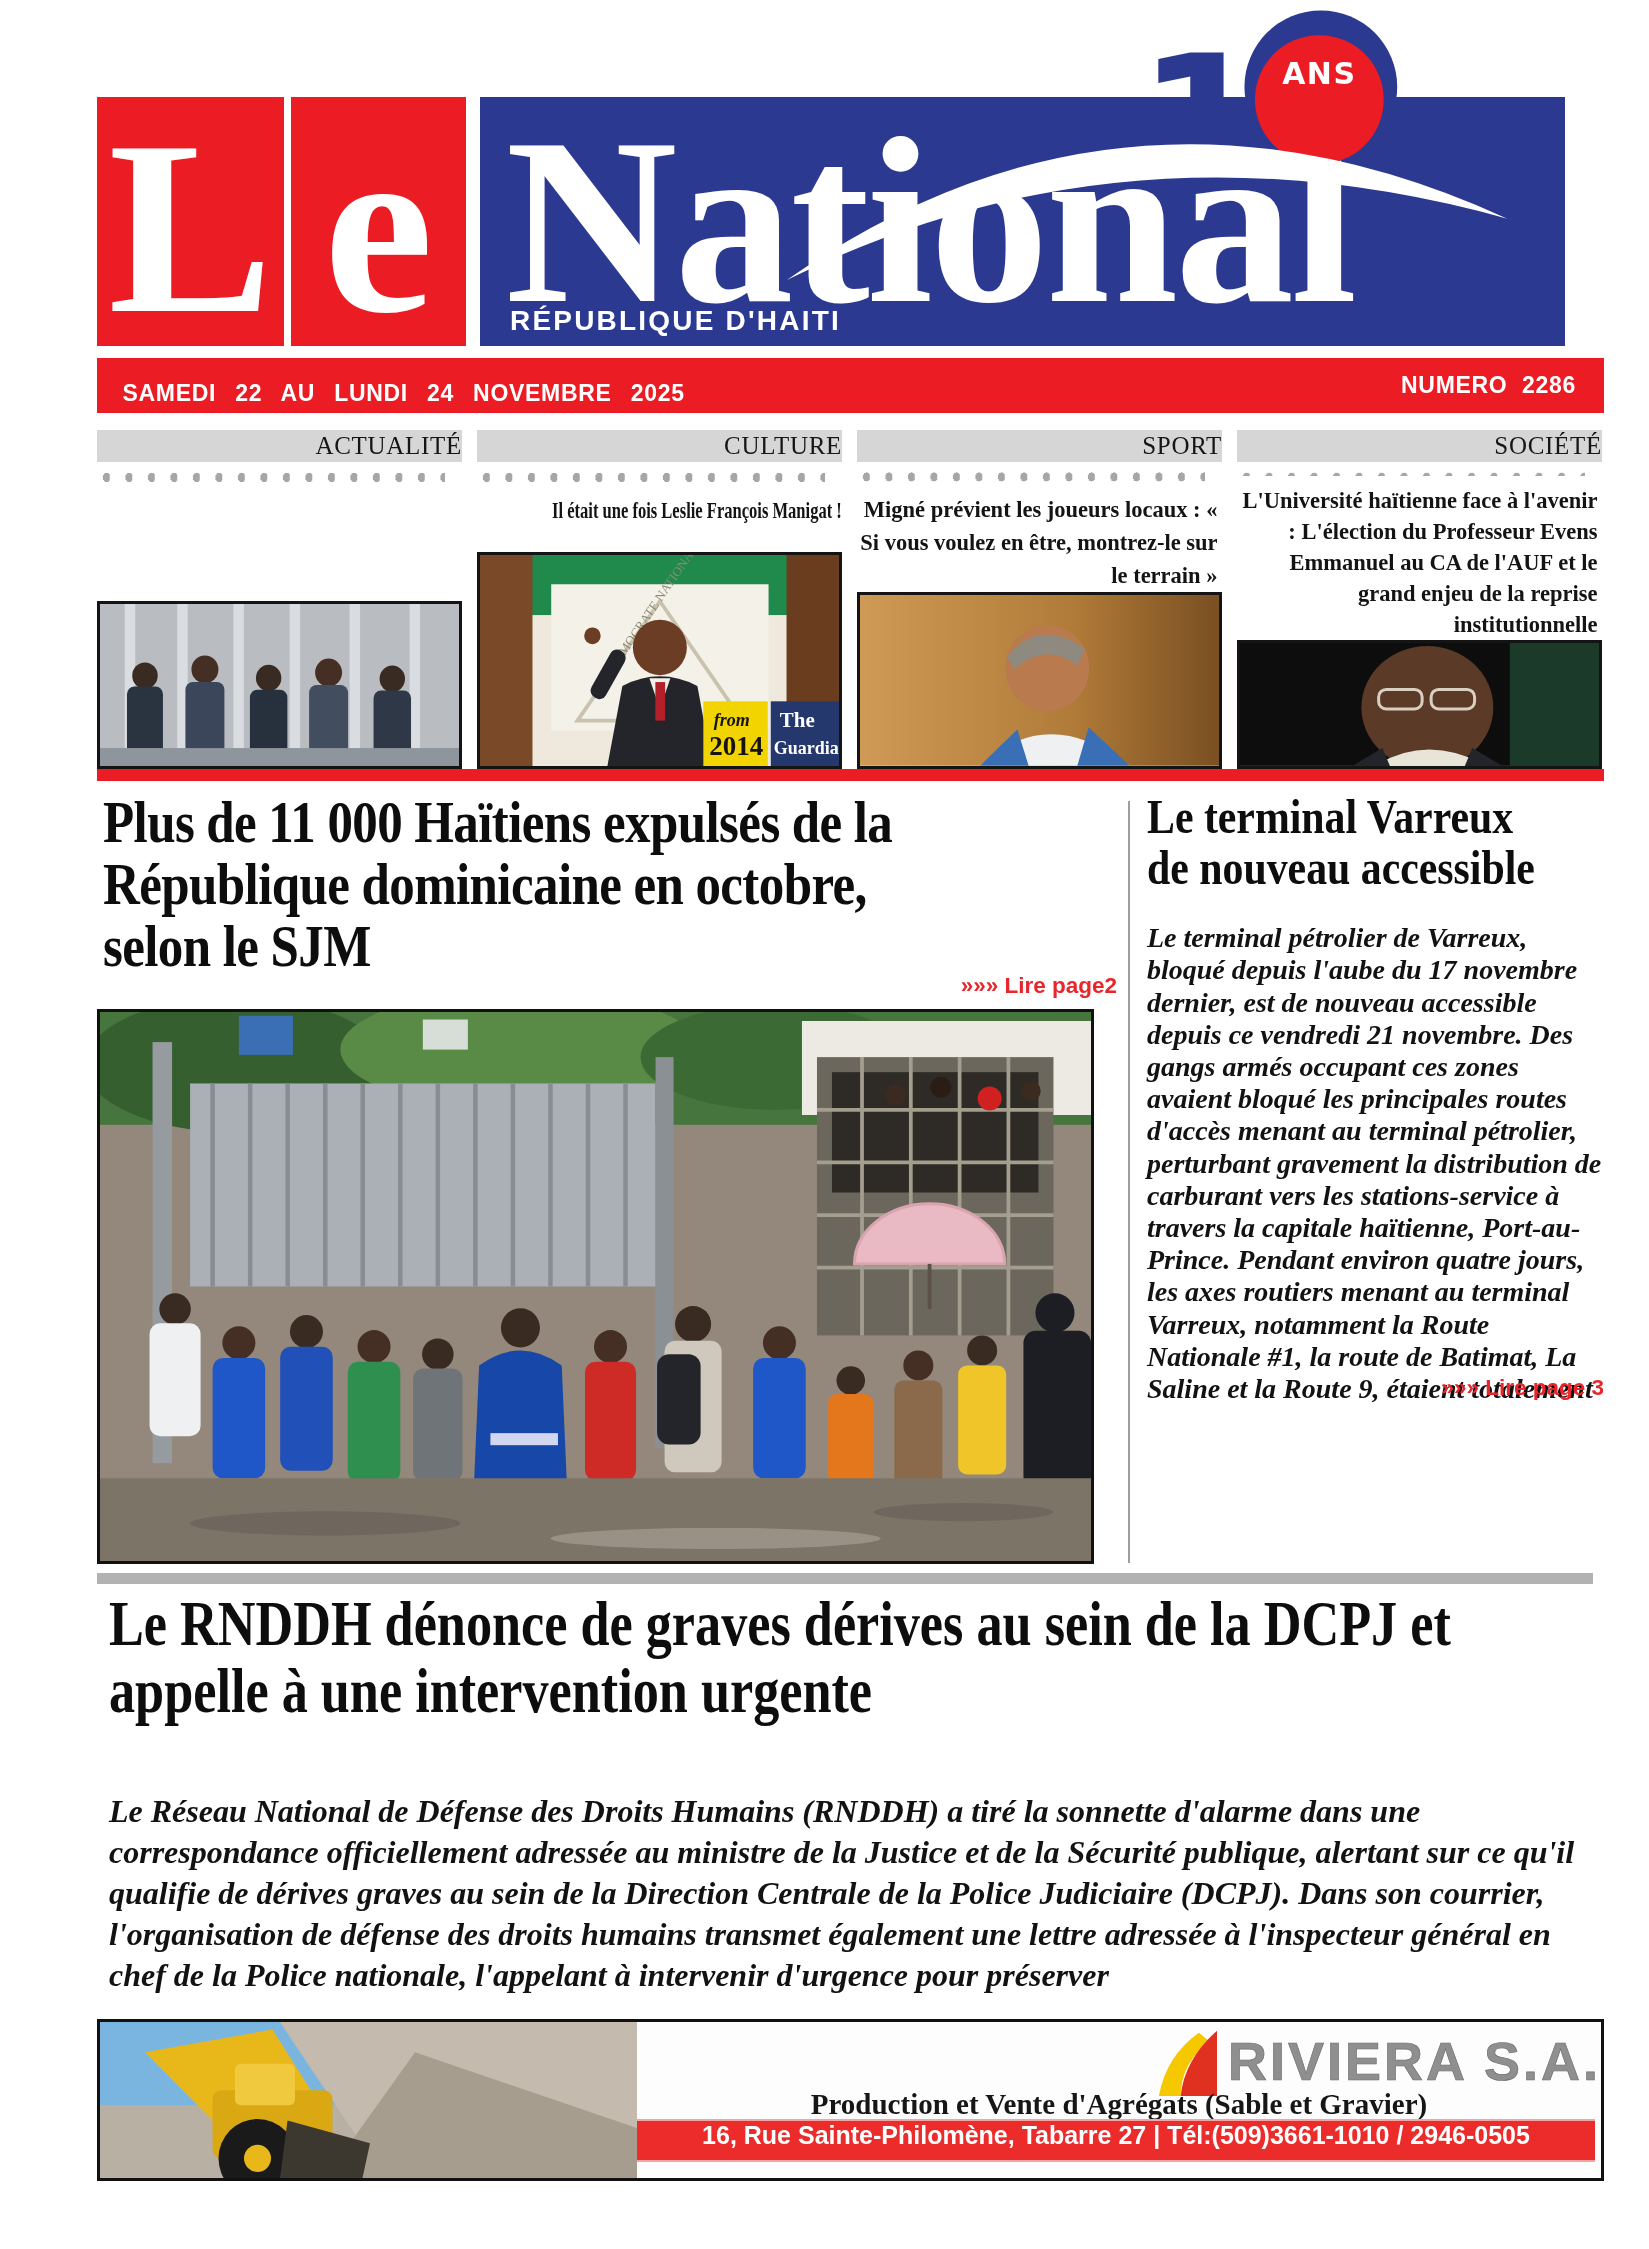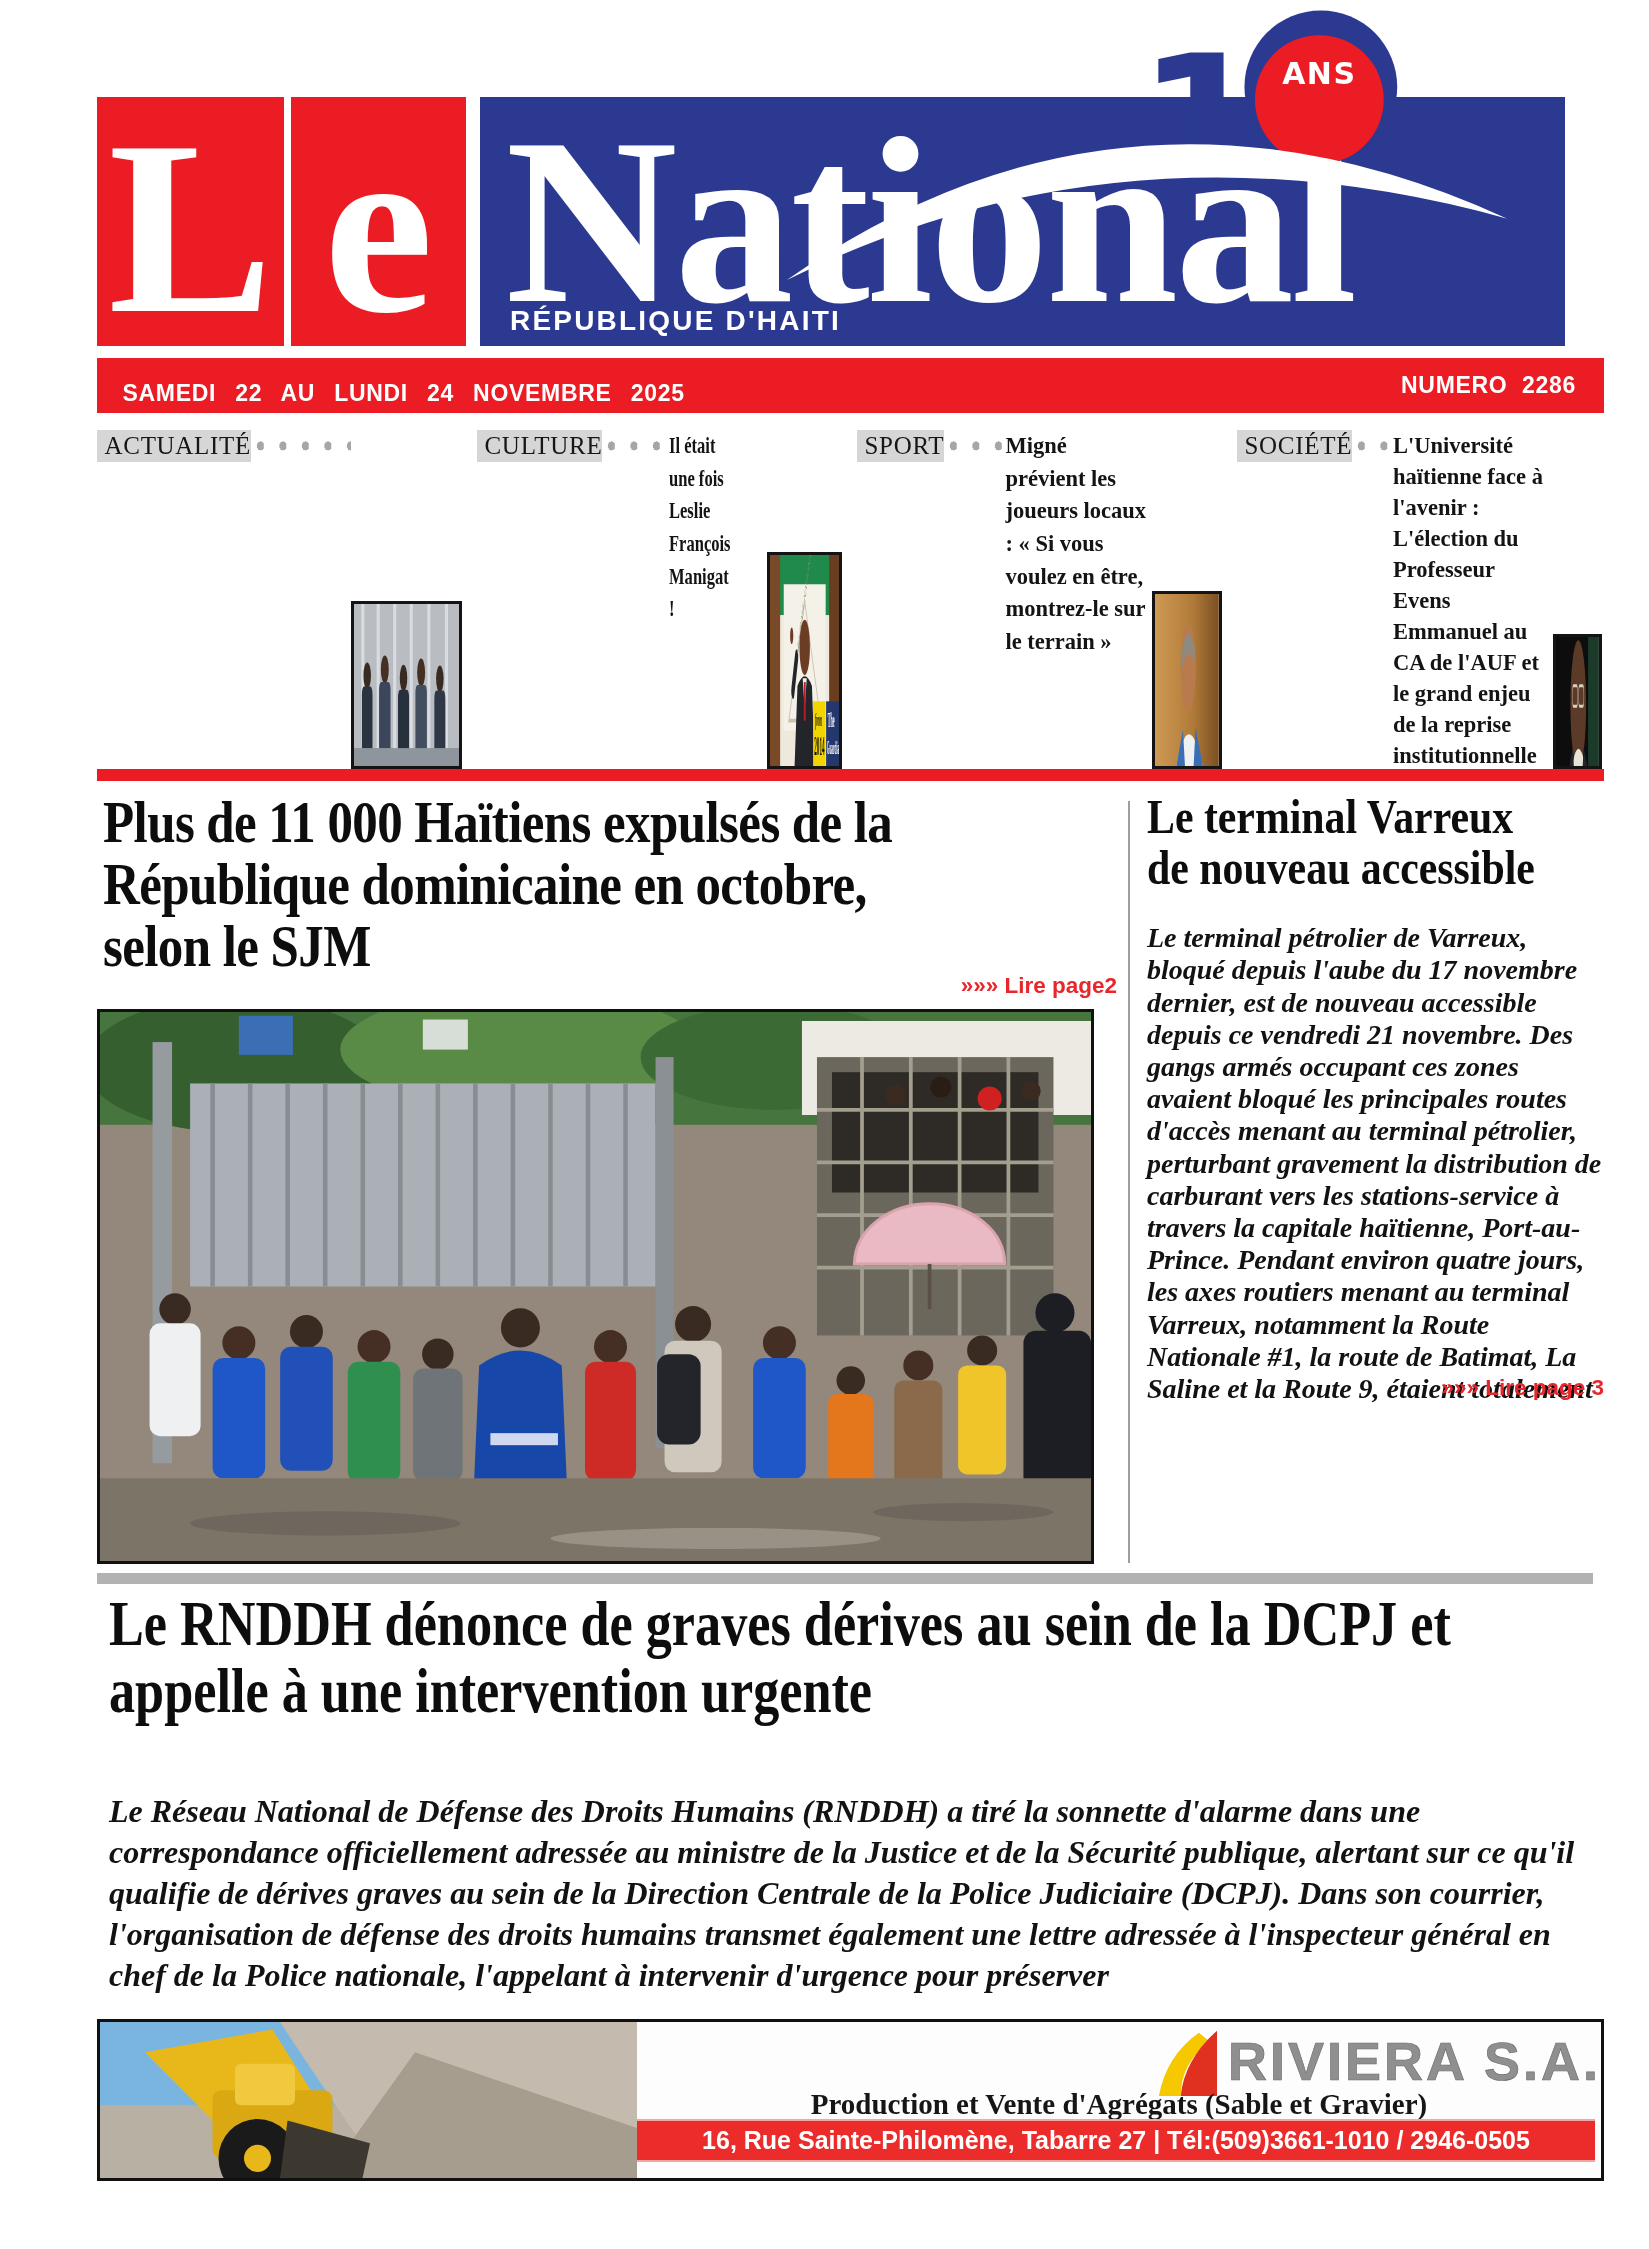--- a/index.html
+++ b/index.html
@@ -20,21 +20,21 @@
   
   .datebar{position:absolute;left:97px;top:358px;width:1507px;height:55px;background:#ec1c24;
            display:flex;align-items:center;justify-content:space-between;
            font-family:"Liberation Sans","DejaVu Sans",sans-serif;
            color:#fff;font-weight:bold;font-size:23px;letter-spacing:0.7px;}
   .datebar .left{padding-left:25.5px;word-spacing:12px;margin-top:16px;}
   .datebar .right{padding-right:28px;word-spacing:7.5px;}
   
   .teasers{position:absolute;left:97px;top:430px;width:1507px;height:339px;
            display:flex;gap:15px;}
-  .tcol{width:365px;display:flex;}
+  .tcol{width:365px;display:flex;flex-direction:column;text-align:right;}
   .tsec{height:31.5px;background:#d6d6d6;color:#161616;font-size:25px;line-height:31.5px;
         padding-left:7.5px;letter-spacing:0.7px;}
   .tdots{height:16.5px;margin:7.5px 0 9px 1.5px;width:95%;
          background:radial-gradient(5.2px 6.7px at 7.5px 8.2px,#a6a6a6 68%,transparent 72%);
          background-size:22.5px 16.5px;background-repeat:repeat-x;}
   .ttitle{font-weight:bold;font-size:22.5px;line-height:1.45;color:#141414;padding-right:4.5px;}
   .ttitle-condensed{font-size:22.5px;width:136%;transform:scaleX(0.735);transform-origin:0 0;}
   .tphoto{margin-top:auto;border:3px solid #141414;}
   .tphoto svg{display:block;width:100%;height:100%;}
   
@@ -73,21 +73,21 @@
   .adright{position:relative;flex:1;}
   .adbrandrow{position:absolute;left:0;top:4.5px;width:100%;display:flex;
               align-items:center;justify-content:flex-end;gap:10.5px;}
   .adbrand{font-family:"Liberation Sans","DejaVu Sans",sans-serif;font-weight:bold;
            font-size:54px;color:#8f8f8f;letter-spacing:3px;-webkit-text-stroke:0.7px #6e6e6e;}
   .adsub{position:absolute;left:0;top:66px;width:100%;text-align:center;
          font-family:Liberation Serif, serif;font-weight:bold;
          font-size:29px;color:#161616;}
   .adbar{position:absolute;left:0;right:6px;bottom:16.5px;height:39px;background:#ec2b2b;
          border-top:2.2px solid #f5a3a3;border-bottom:2.2px solid #f5a3a3;
-         display:flex;align-items:center;justify-content:center;}
+         display:flex;align-items:flex-start;justify-content:center;}
   .adbar span{font-family:"Liberation Sans","DejaVu Sans",sans-serif;font-weight:bold;
               font-size:25px;color:#fff;}
 </style>
 </head>
 <body>
 
 <div class="page">
 
   <div class="mh-box mh-red" style="left:97px;width:187px;">
     <div class="mh-letter">L</div>

